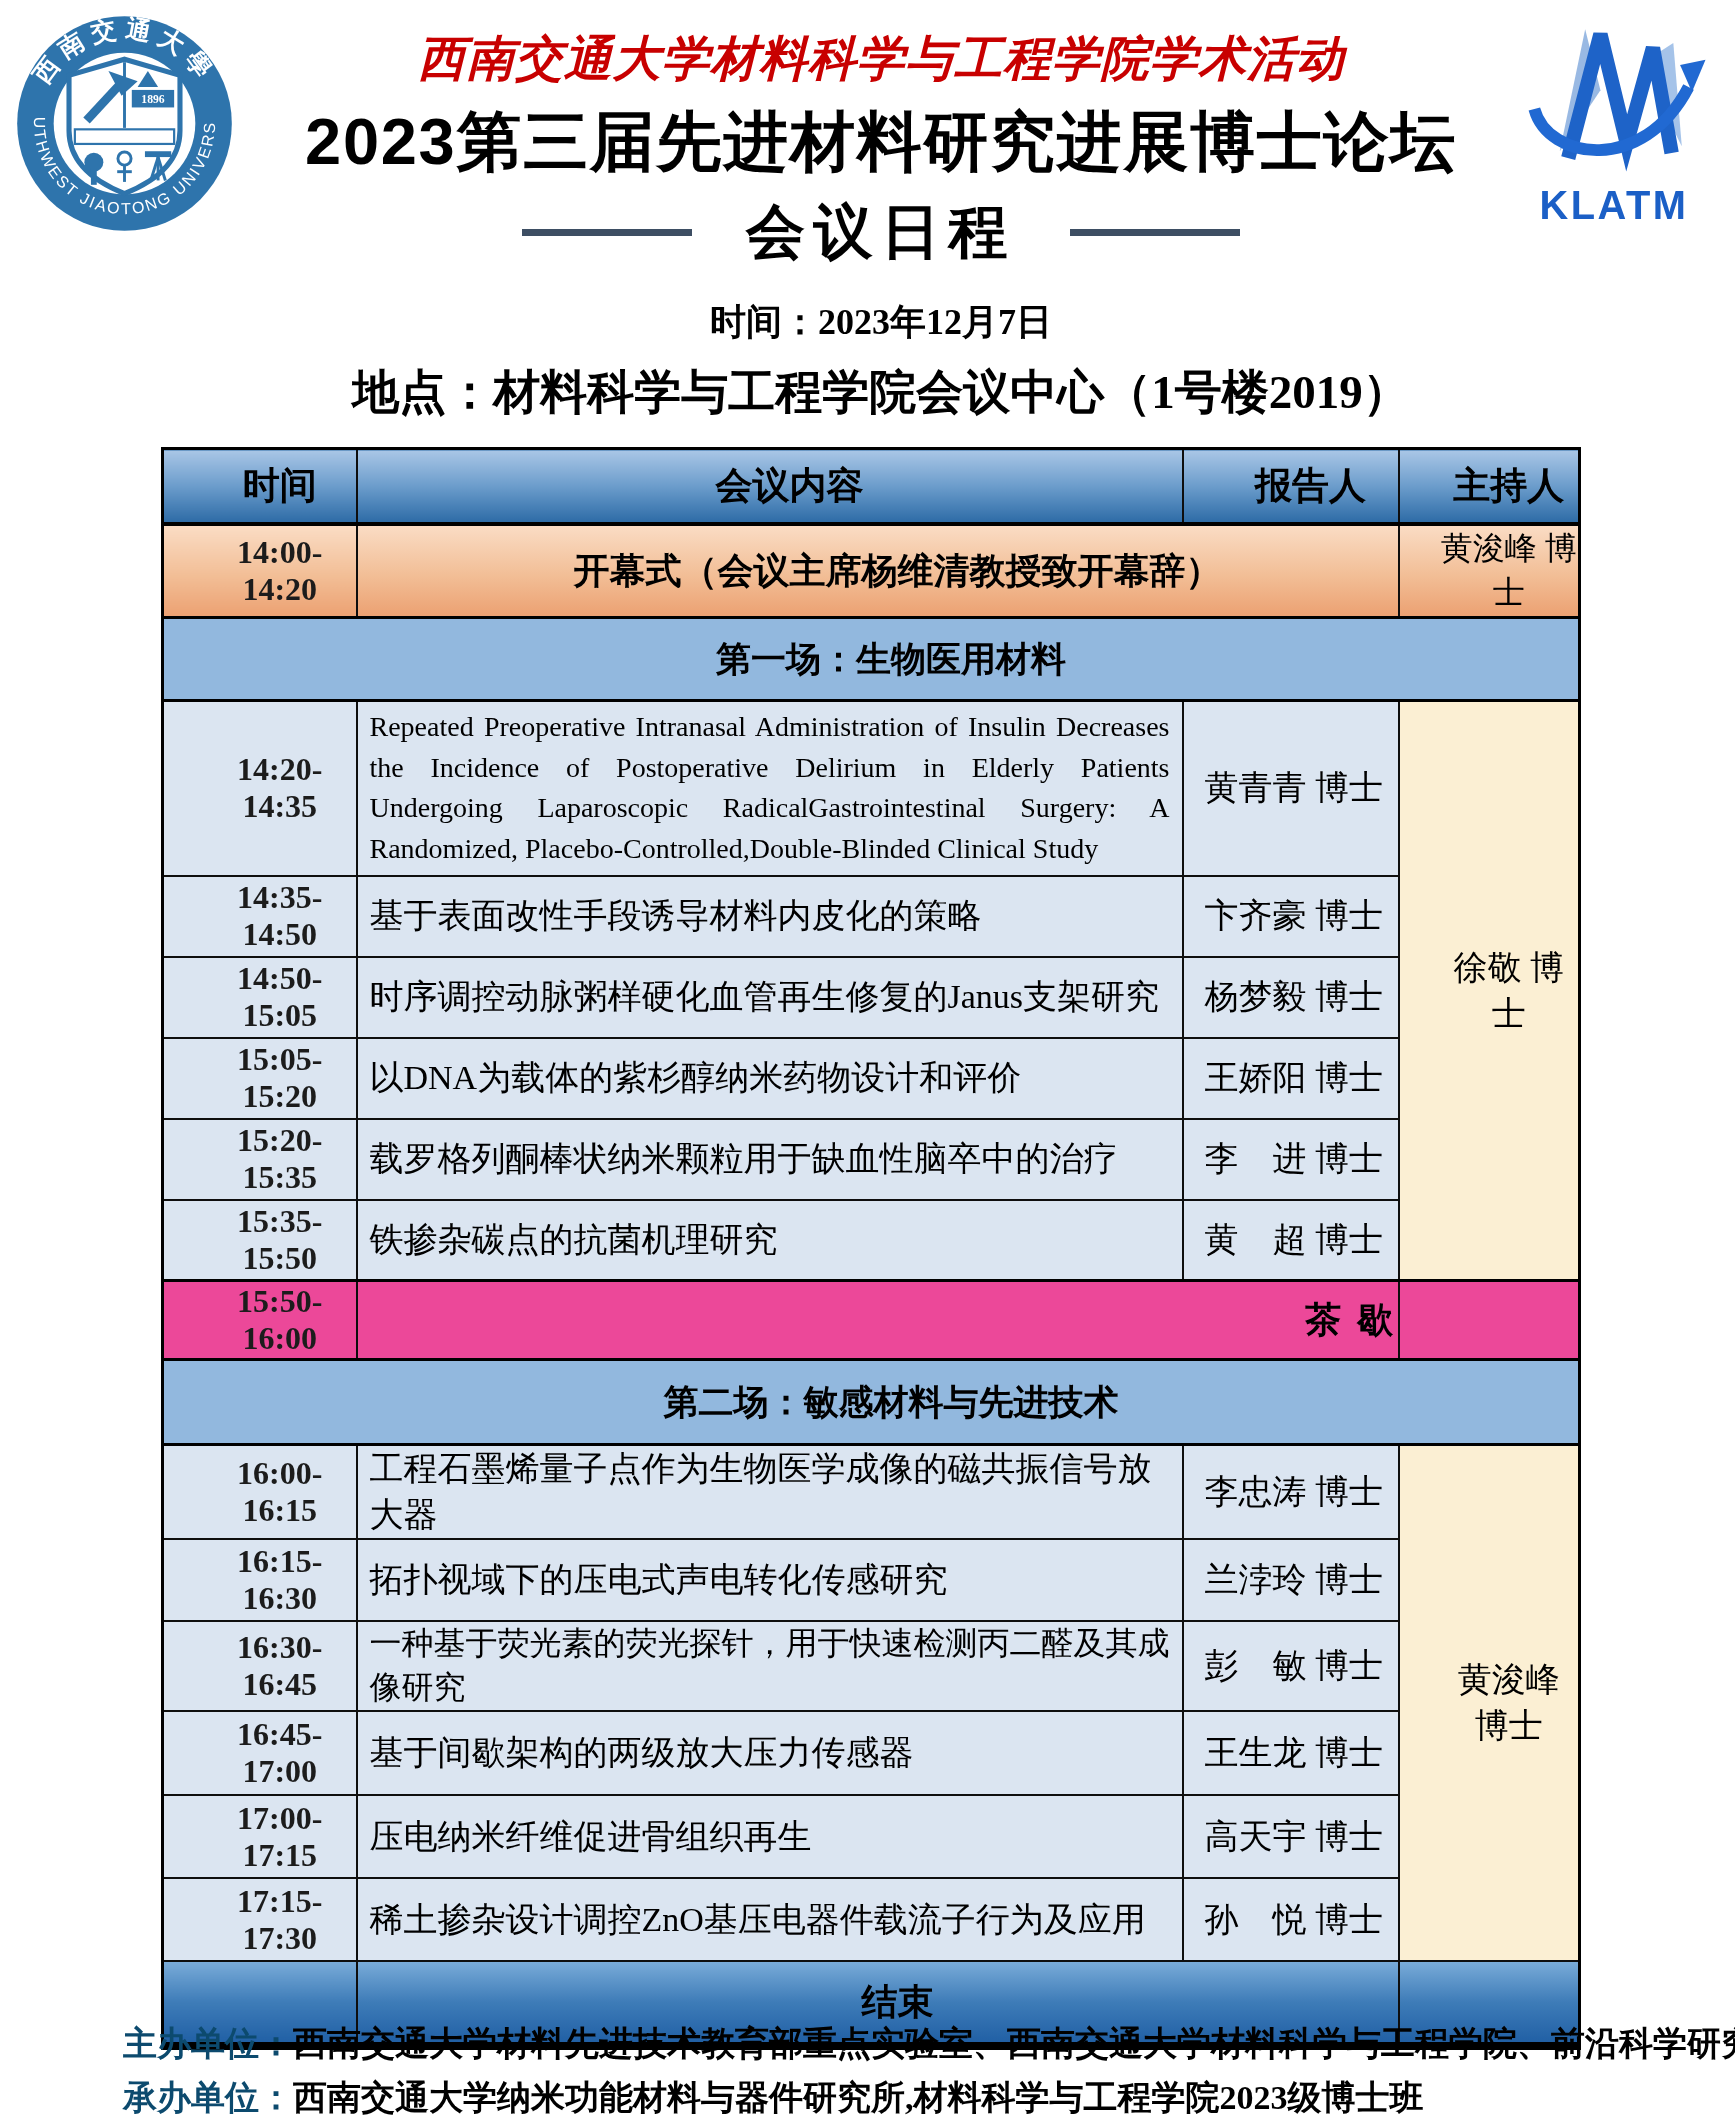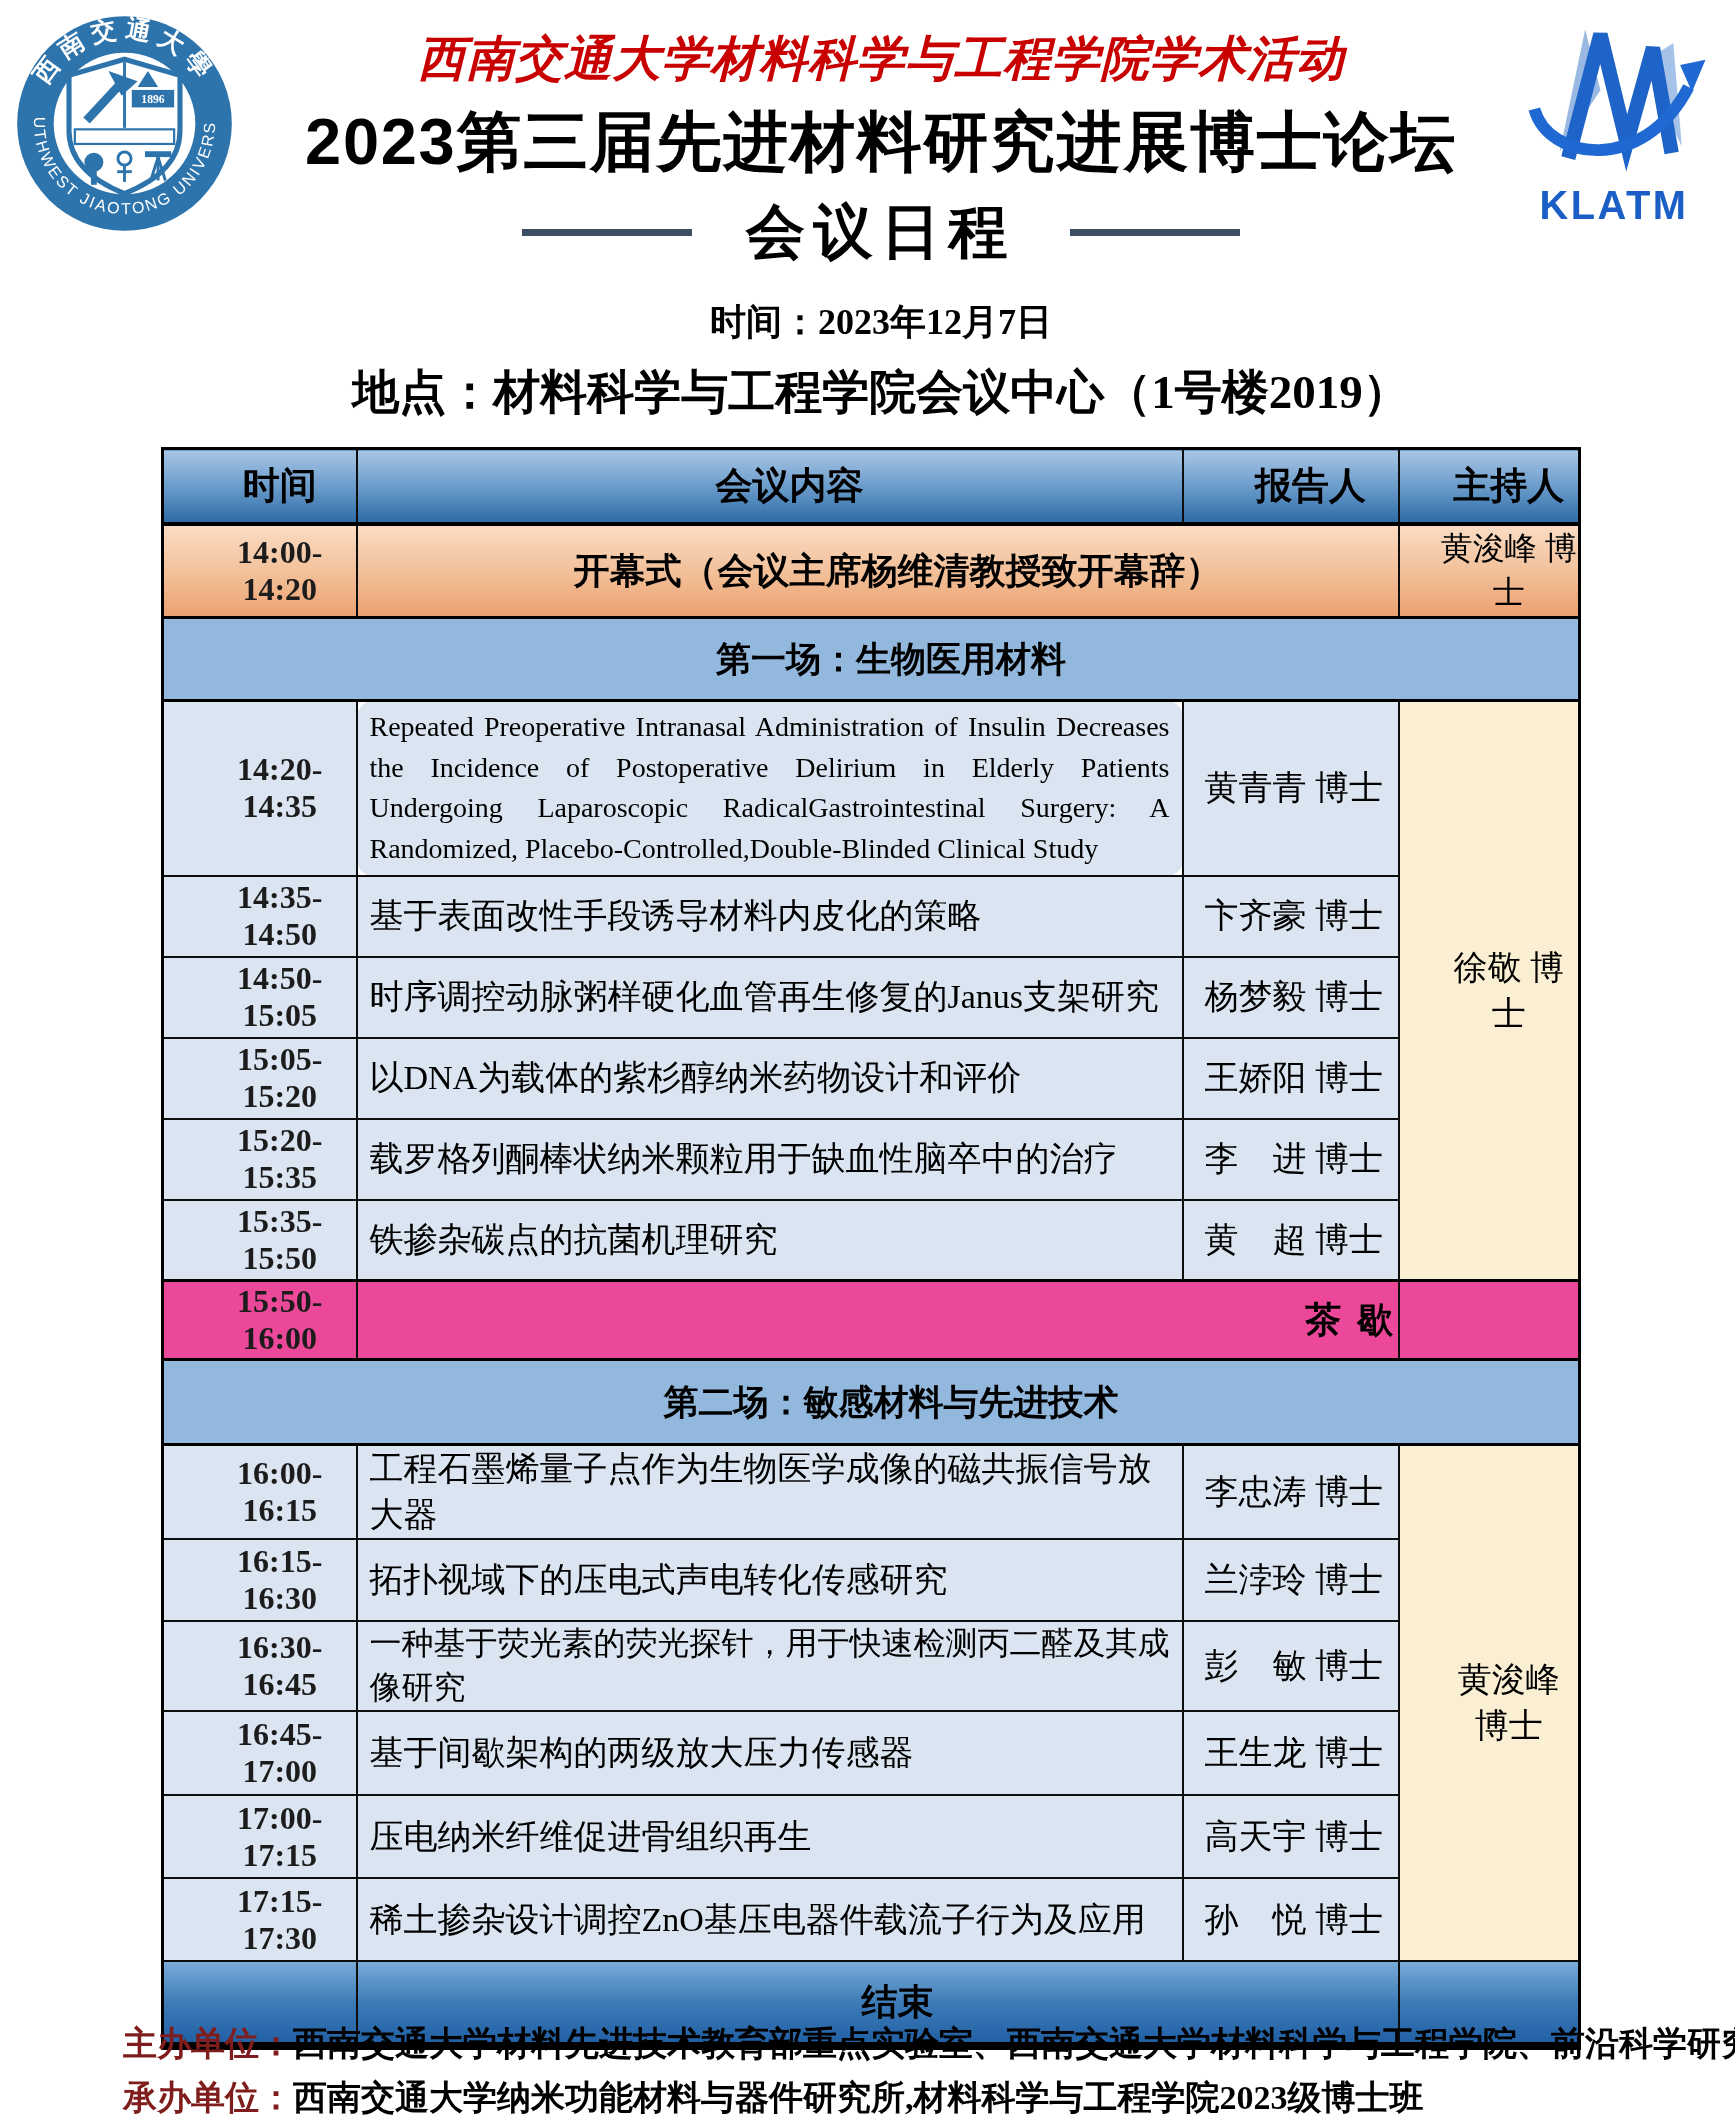--- a/index.html
+++ b/index.html
@@ -24,39 +24,39 @@
 
   
   table.sched{position:absolute;left:161px;top:447px;width:1418px;border-collapse:collapse;
               table-layout:fixed;border:3.4px solid #000;border-bottom:8.5px solid #000;}
   .sched th,.sched td{border:2.5px solid #0e0e0e;overflow:hidden;padding-left:41px;}
   .sched th{height:70px;font-size:37px;font-weight:bold;text-align:center;
             background:linear-gradient(180deg,#A9C6E6 0%,#6B9CCB 50%,#2D6BA6 100%);
             border-bottom:4.2px solid #000;}
   td.time{font-size:32px;font-weight:bold;text-align:center;color:#1c1c1c;}
   td.cn{font-size:34px;text-align:left;padding:0 8.5px 0 12px;}
-  td.eng{font-size:28px;text-align:justify;padding:5.1px 12px;line-height:1.45;border-radius:16px;}
+  td.eng{font-size:28px;text-align:justify;padding:5.1px 12px;line-height:1.45;}
   td.spk{font-size:34px;text-align:left;padding-left:21px;}
   td.chair{font-size:34px;text-align:center;background:#FBEFD3;}
   tr.body td{background:#DBE5F1;}
   tr.body td.chair{background:#FBEFD3;}
   tr.open td{background:linear-gradient(180deg,#FADCC4 0%,#F2BE96 55%,#ECA172 100%);}
   tr.open td.c{font-size:36px;text-align:center;font-weight:bold;}
   tr.open td.chair2{font-size:32px;text-align:center;}
   tr.sect td{background:#92B8DE;font-size:35px;font-weight:bold;text-align:center;
              border-top:3.4px solid #000;border-bottom:3.4px solid #000;}
   tr.tea td{background:#ec4899;border-top:3.4px solid #000;border-bottom:3.4px solid #000;}
   tr.tea td.c{font-size:36px;text-align:right;font-weight:bold;letter-spacing:3.4px;}
   tr.end td{background:linear-gradient(180deg,#79ABD8 0%,#3E7CB8 50%,#2160A5 100%);
             font-size:36px;text-align:center;font-weight:bold;}
 
   
   .footer{position:absolute;left:123px;top:2027px;width:1593px;font-size:34px;font-weight:bold;line-height:1.0;}
   .fline{margin-bottom:20.3px;white-space:nowrap;}
-  .flabel{color:#7f1d1d;}
+  .flabel{color:#0c4a6e;}
 </style>
 </head>
 <body>
 
 <div class="page">
 
   <svg class="swjtu" viewBox="0 0 300 300">
     <defs>
       <path id="arcTop" d="M 32,150 A 118,118 0 0 1 268,150"></path>
       <path id="arcBot" d="M 26,150 A 124,124 0 0 0 274,150"></path>

